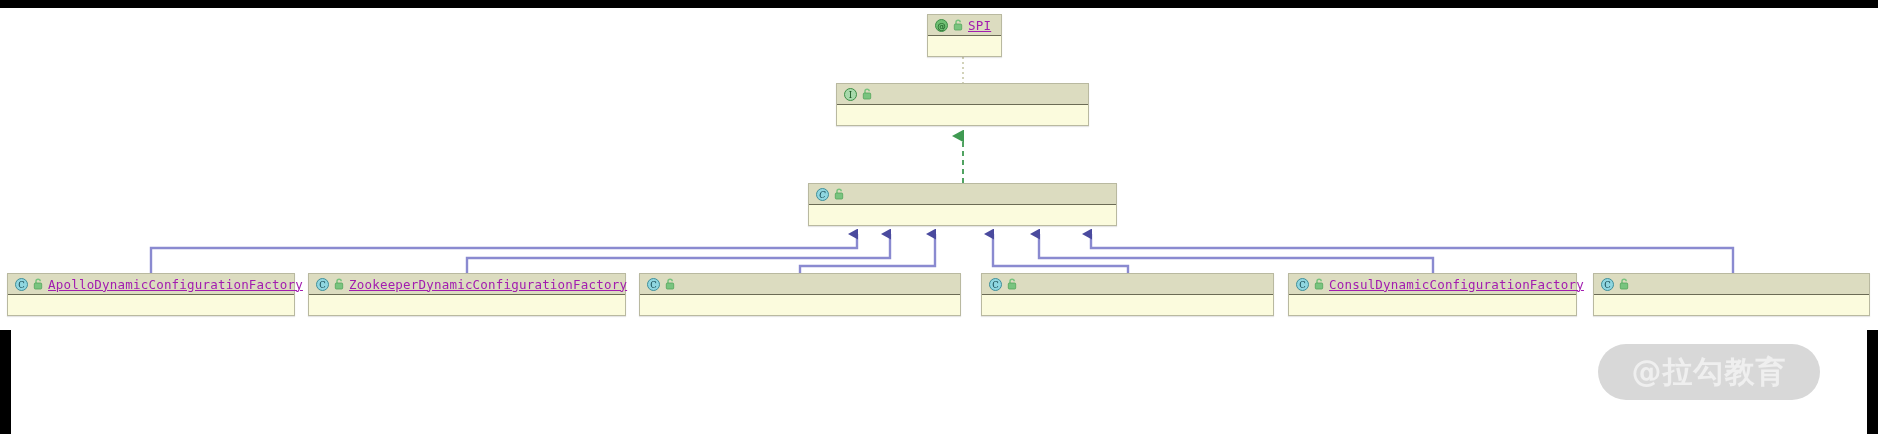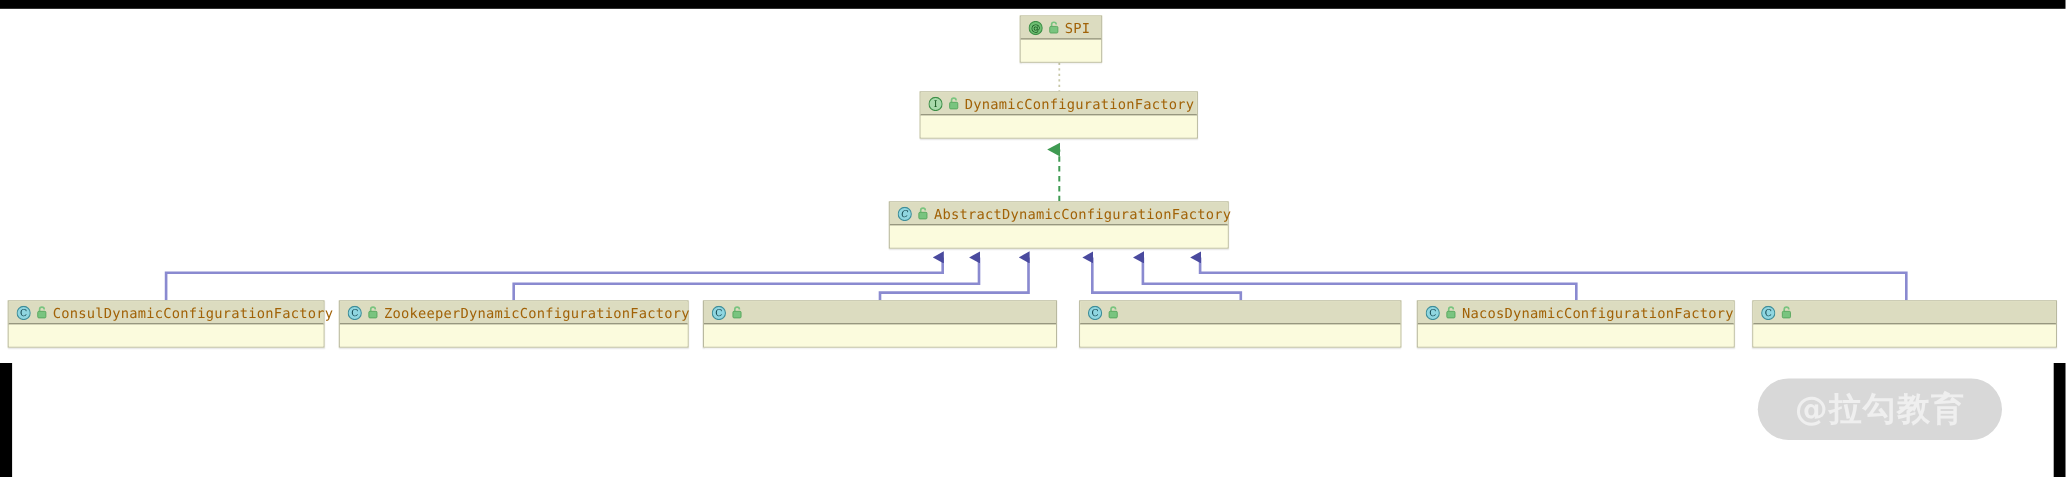--- a/index.html
+++ b/index.html
@@ -50,23 +50,24 @@
     gap: 5px;
     height: 21px;
     padding: 0 7px;
     background: #dcdcc0;
     border-bottom: 1px solid #6b6b55;
     box-sizing: border-box;
     white-space: nowrap;
   }
   .node-title {
     font-size: 12.5px;
-    color: #a16207;
+    color: #a21caf;
     letter-spacing: 0.2px;
     line-height: 21px;
+    text-decoration: underline;
   }
   .node-body {
     height: 20px;
     background: #fbfbdd;
   }
 
   
   .icon {
     flex: 0 0 auto;
     display: inline-block;
@@ -170,133 +171,131 @@
           <circle cx="6.5" cy="6.5" r="6" fill="#a8d9ab" stroke="#3d8f47" stroke-width="1"></circle>
           <text x="6.5" y="9.6" font-size="8.5" font-family="DejaVu Serif, serif" fill="#14521c" text-anchor="middle">I</text>
         </svg>
       </span>
       <span class="icon">
         <svg width="10" height="12" viewBox="0 0 10 12">
           <path d="M3 5 V3.3 A2 2 0 0 1 7.2 3.3" fill="none" stroke="#79c47f" stroke-width="1.5"></path>
           <rect x="1.3" y="5" width="7.4" height="6" rx="1" fill="#79c47f" stroke="#53a45a" stroke-width="0.8"></rect>
         </svg>
       </span>
-      <span class="node-title">DynamicConfigurationFactory</span>
     </div>
     <div class="node-body"></div>
   </div>
 
   <div class="node" style="left:808px; top:183px; width:309px;">
     <div class="node-header">
       <span class="icon">
         <svg width="13" height="13" viewBox="0 0 13 13">
           <circle cx="6.5" cy="6.5" r="6" fill="#8fd6e0" stroke="#3f8e99" stroke-width="1"></circle>
           <text x="6.5" y="9.6" font-size="8.5" font-family="DejaVu Serif, serif" fill="#14464f" text-anchor="middle" font-style="italic">C</text>
         </svg>
       </span>
       <span class="icon">
         <svg width="10" height="12" viewBox="0 0 10 12">
           <path d="M3 5 V3.3 A2 2 0 0 1 7.2 3.3" fill="none" stroke="#79c47f" stroke-width="1.5"></path>
           <rect x="1.3" y="5" width="7.4" height="6" rx="1" fill="#79c47f" stroke="#53a45a" stroke-width="0.8"></rect>
         </svg>
       </span>
-      <span class="node-title">AbstractDynamicConfigurationFactory</span>
     </div>
     <div class="node-body"></div>
   </div>
 
   <div class="node" style="left:7px; top:273px; width:288px;">
     <div class="node-header">
       <span class="icon">
         <svg width="13" height="13" viewBox="0 0 13 13">
           <circle cx="6.5" cy="6.5" r="6" fill="#8fd6e0" stroke="#3f8e99" stroke-width="1"></circle>
           <text x="6.5" y="9.6" font-size="8.5" font-family="DejaVu Serif, serif" fill="#14464f" text-anchor="middle">C</text>
         </svg>
       </span>
       <span class="icon">
         <svg width="10" height="12" viewBox="0 0 10 12">
           <path d="M3 5 V3.3 A2 2 0 0 1 7.2 3.3" fill="none" stroke="#79c47f" stroke-width="1.5"></path>
           <rect x="1.3" y="5" width="7.4" height="6" rx="1" fill="#79c47f" stroke="#53a45a" stroke-width="0.8"></rect>
         </svg>
       </span>
+      <span class="node-title">ApolloDynamicConfigurationFactory</span>
+    </div>
+    <div class="node-body"></div>
+  </div>
+
+  <div class="node" style="left:308px; top:273px; width:318px;">
+    <div class="node-header">
+      <span class="icon">
+        <svg width="13" height="13" viewBox="0 0 13 13">
+          <circle cx="6.5" cy="6.5" r="6" fill="#8fd6e0" stroke="#3f8e99" stroke-width="1"></circle>
+          <text x="6.5" y="9.6" font-size="8.5" font-family="DejaVu Serif, serif" fill="#14464f" text-anchor="middle">C</text>
+        </svg>
+      </span>
+      <span class="icon">
+        <svg width="10" height="12" viewBox="0 0 10 12">
+          <path d="M3 5 V3.3 A2 2 0 0 1 7.2 3.3" fill="none" stroke="#79c47f" stroke-width="1.5"></path>
+          <rect x="1.3" y="5" width="7.4" height="6" rx="1" fill="#79c47f" stroke="#53a45a" stroke-width="0.8"></rect>
+        </svg>
+      </span>
+      <span class="node-title">ZookeeperDynamicConfigurationFactory</span>
+    </div>
+    <div class="node-body"></div>
+  </div>
+
+  <div class="node" style="left:639px; top:273px; width:322px;">
+    <div class="node-header">
+      <span class="icon">
+        <svg width="13" height="13" viewBox="0 0 13 13">
+          <circle cx="6.5" cy="6.5" r="6" fill="#8fd6e0" stroke="#3f8e99" stroke-width="1"></circle>
+          <text x="6.5" y="9.6" font-size="8.5" font-family="DejaVu Serif, serif" fill="#14464f" text-anchor="middle">C</text>
+        </svg>
+      </span>
+      <span class="icon">
+        <svg width="10" height="12" viewBox="0 0 10 12">
+          <path d="M3 5 V3.3 A2 2 0 0 1 7.2 3.3" fill="none" stroke="#79c47f" stroke-width="1.5"></path>
+          <rect x="1.3" y="5" width="7.4" height="6" rx="1" fill="#79c47f" stroke="#53a45a" stroke-width="0.8"></rect>
+        </svg>
+      </span>
+    </div>
+    <div class="node-body"></div>
+  </div>
+
+  <div class="node" style="left:981px; top:273px; width:293px;">
+    <div class="node-header">
+      <span class="icon">
+        <svg width="13" height="13" viewBox="0 0 13 13">
+          <circle cx="6.5" cy="6.5" r="6" fill="#8fd6e0" stroke="#3f8e99" stroke-width="1"></circle>
+          <text x="6.5" y="9.6" font-size="8.5" font-family="DejaVu Serif, serif" fill="#14464f" text-anchor="middle">C</text>
+        </svg>
+      </span>
+      <span class="icon">
+        <svg width="10" height="12" viewBox="0 0 10 12">
+          <path d="M3 5 V3.3 A2 2 0 0 1 7.2 3.3" fill="none" stroke="#79c47f" stroke-width="1.5"></path>
+          <rect x="1.3" y="5" width="7.4" height="6" rx="1" fill="#79c47f" stroke="#53a45a" stroke-width="0.8"></rect>
+        </svg>
+      </span>
+    </div>
+    <div class="node-body"></div>
+  </div>
+
+  <div class="node" style="left:1288px; top:273px; width:289px;">
+    <div class="node-header">
+      <span class="icon">
+        <svg width="13" height="13" viewBox="0 0 13 13">
+          <circle cx="6.5" cy="6.5" r="6" fill="#8fd6e0" stroke="#3f8e99" stroke-width="1"></circle>
+          <text x="6.5" y="9.6" font-size="8.5" font-family="DejaVu Serif, serif" fill="#14464f" text-anchor="middle">C</text>
+        </svg>
+      </span>
+      <span class="icon">
+        <svg width="10" height="12" viewBox="0 0 10 12">
+          <path d="M3 5 V3.3 A2 2 0 0 1 7.2 3.3" fill="none" stroke="#79c47f" stroke-width="1.5"></path>
+          <rect x="1.3" y="5" width="7.4" height="6" rx="1" fill="#79c47f" stroke="#53a45a" stroke-width="0.8"></rect>
+        </svg>
+      </span>
       <span class="node-title">ConsulDynamicConfigurationFactory</span>
-    </div>
-    <div class="node-body"></div>
-  </div>
-
-  <div class="node" style="left:308px; top:273px; width:318px;">
-    <div class="node-header">
-      <span class="icon">
-        <svg width="13" height="13" viewBox="0 0 13 13">
-          <circle cx="6.5" cy="6.5" r="6" fill="#8fd6e0" stroke="#3f8e99" stroke-width="1"></circle>
-          <text x="6.5" y="9.6" font-size="8.5" font-family="DejaVu Serif, serif" fill="#14464f" text-anchor="middle">C</text>
-        </svg>
-      </span>
-      <span class="icon">
-        <svg width="10" height="12" viewBox="0 0 10 12">
-          <path d="M3 5 V3.3 A2 2 0 0 1 7.2 3.3" fill="none" stroke="#79c47f" stroke-width="1.5"></path>
-          <rect x="1.3" y="5" width="7.4" height="6" rx="1" fill="#79c47f" stroke="#53a45a" stroke-width="0.8"></rect>
-        </svg>
-      </span>
-      <span class="node-title">ZookeeperDynamicConfigurationFactory</span>
-    </div>
-    <div class="node-body"></div>
-  </div>
-
-  <div class="node" style="left:639px; top:273px; width:322px;">
-    <div class="node-header">
-      <span class="icon">
-        <svg width="13" height="13" viewBox="0 0 13 13">
-          <circle cx="6.5" cy="6.5" r="6" fill="#8fd6e0" stroke="#3f8e99" stroke-width="1"></circle>
-          <text x="6.5" y="9.6" font-size="8.5" font-family="DejaVu Serif, serif" fill="#14464f" text-anchor="middle">C</text>
-        </svg>
-      </span>
-      <span class="icon">
-        <svg width="10" height="12" viewBox="0 0 10 12">
-          <path d="M3 5 V3.3 A2 2 0 0 1 7.2 3.3" fill="none" stroke="#79c47f" stroke-width="1.5"></path>
-          <rect x="1.3" y="5" width="7.4" height="6" rx="1" fill="#79c47f" stroke="#53a45a" stroke-width="0.8"></rect>
-        </svg>
-      </span>
-    </div>
-    <div class="node-body"></div>
-  </div>
-
-  <div class="node" style="left:981px; top:273px; width:293px;">
-    <div class="node-header">
-      <span class="icon">
-        <svg width="13" height="13" viewBox="0 0 13 13">
-          <circle cx="6.5" cy="6.5" r="6" fill="#8fd6e0" stroke="#3f8e99" stroke-width="1"></circle>
-          <text x="6.5" y="9.6" font-size="8.5" font-family="DejaVu Serif, serif" fill="#14464f" text-anchor="middle">C</text>
-        </svg>
-      </span>
-      <span class="icon">
-        <svg width="10" height="12" viewBox="0 0 10 12">
-          <path d="M3 5 V3.3 A2 2 0 0 1 7.2 3.3" fill="none" stroke="#79c47f" stroke-width="1.5"></path>
-          <rect x="1.3" y="5" width="7.4" height="6" rx="1" fill="#79c47f" stroke="#53a45a" stroke-width="0.8"></rect>
-        </svg>
-      </span>
-    </div>
-    <div class="node-body"></div>
-  </div>
-
-  <div class="node" style="left:1288px; top:273px; width:289px;">
-    <div class="node-header">
-      <span class="icon">
-        <svg width="13" height="13" viewBox="0 0 13 13">
-          <circle cx="6.5" cy="6.5" r="6" fill="#8fd6e0" stroke="#3f8e99" stroke-width="1"></circle>
-          <text x="6.5" y="9.6" font-size="8.5" font-family="DejaVu Serif, serif" fill="#14464f" text-anchor="middle">C</text>
-        </svg>
-      </span>
-      <span class="icon">
-        <svg width="10" height="12" viewBox="0 0 10 12">
-          <path d="M3 5 V3.3 A2 2 0 0 1 7.2 3.3" fill="none" stroke="#79c47f" stroke-width="1.5"></path>
-          <rect x="1.3" y="5" width="7.4" height="6" rx="1" fill="#79c47f" stroke="#53a45a" stroke-width="0.8"></rect>
-        </svg>
-      </span>
-      <span class="node-title">NacosDynamicConfigurationFactory</span>
     </div>
     <div class="node-body"></div>
   </div>
 
   <div class="node" style="left:1593px; top:273px; width:277px;">
     <div class="node-header">
       <span class="icon">
         <svg width="13" height="13" viewBox="0 0 13 13">
           <circle cx="6.5" cy="6.5" r="6" fill="#8fd6e0" stroke="#3f8e99" stroke-width="1"></circle>
           <text x="6.5" y="9.6" font-size="8.5" font-family="DejaVu Serif, serif" fill="#14464f" text-anchor="middle">C</text>

